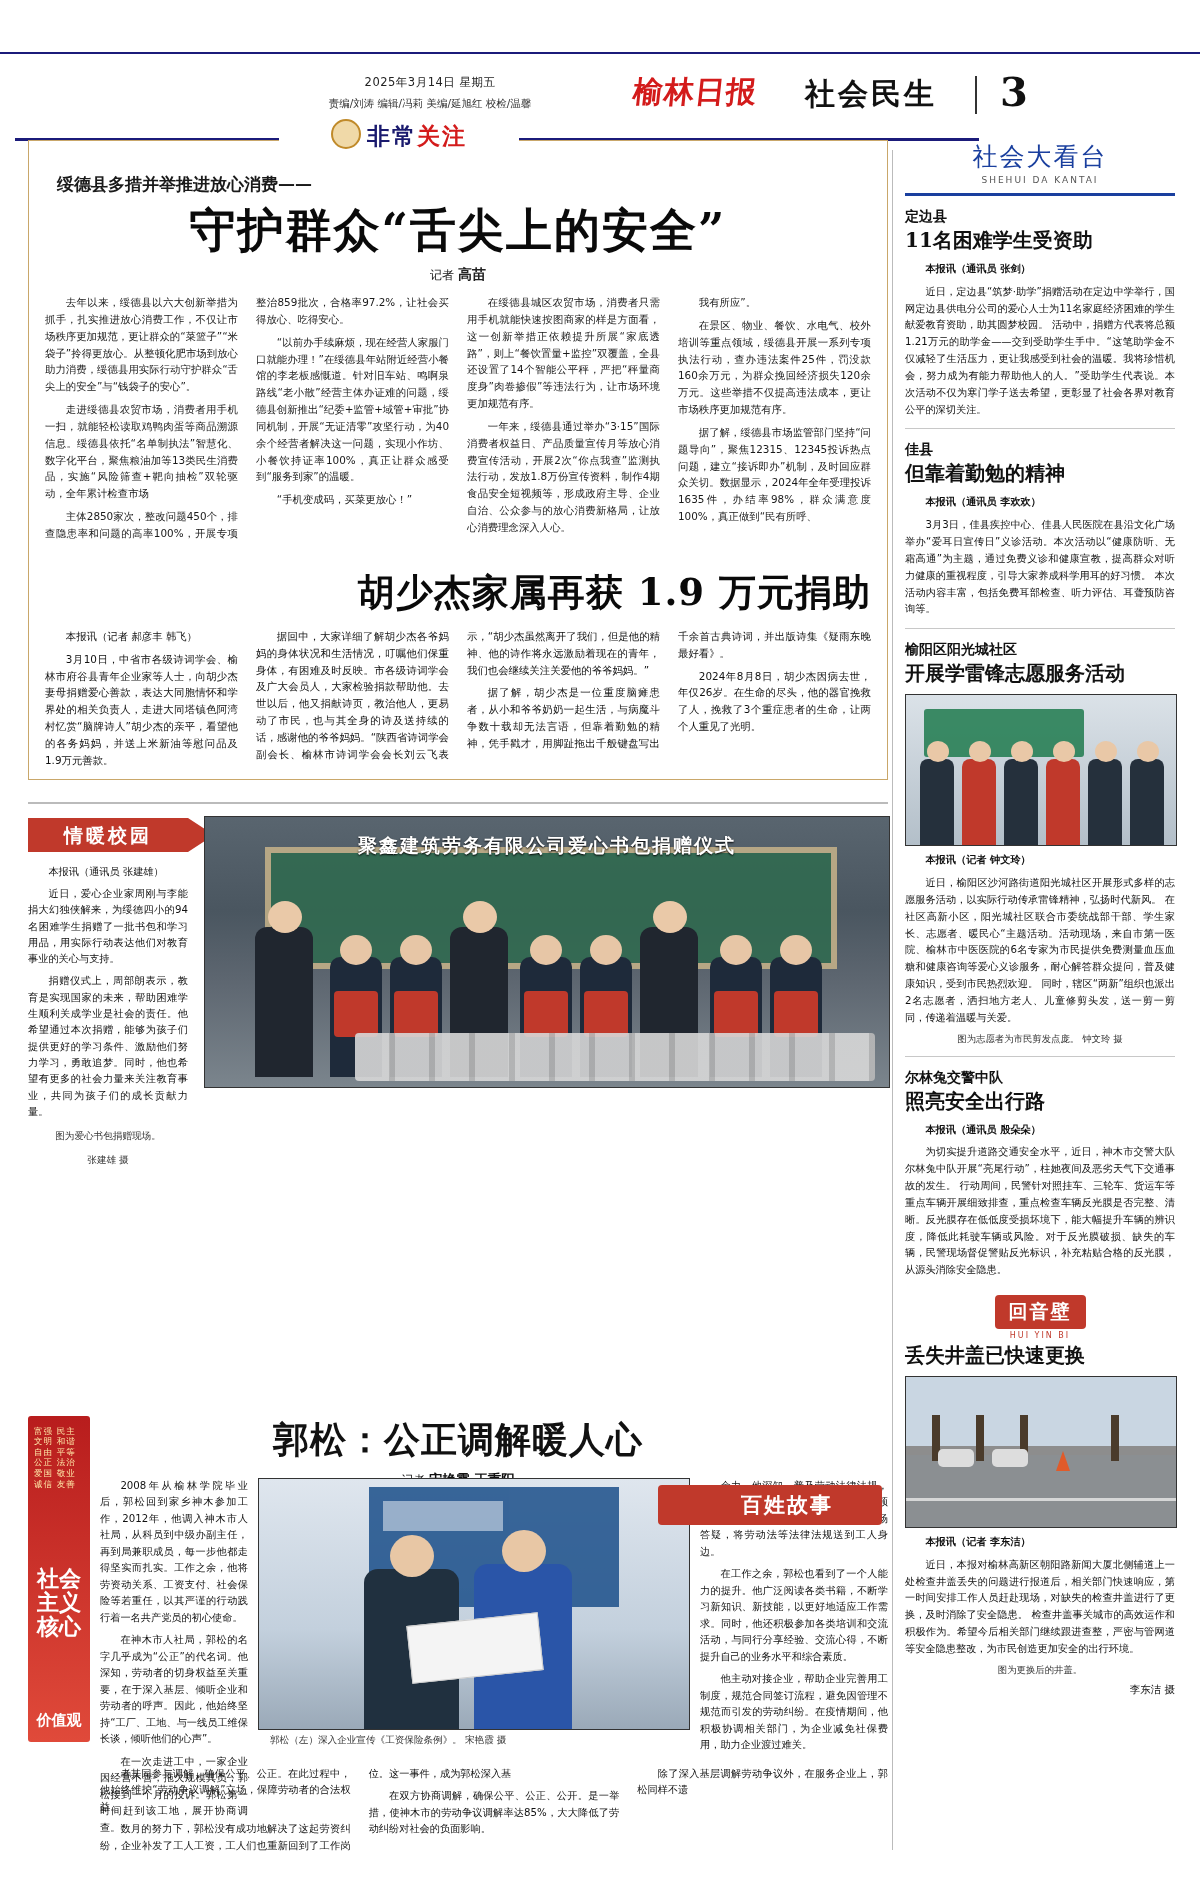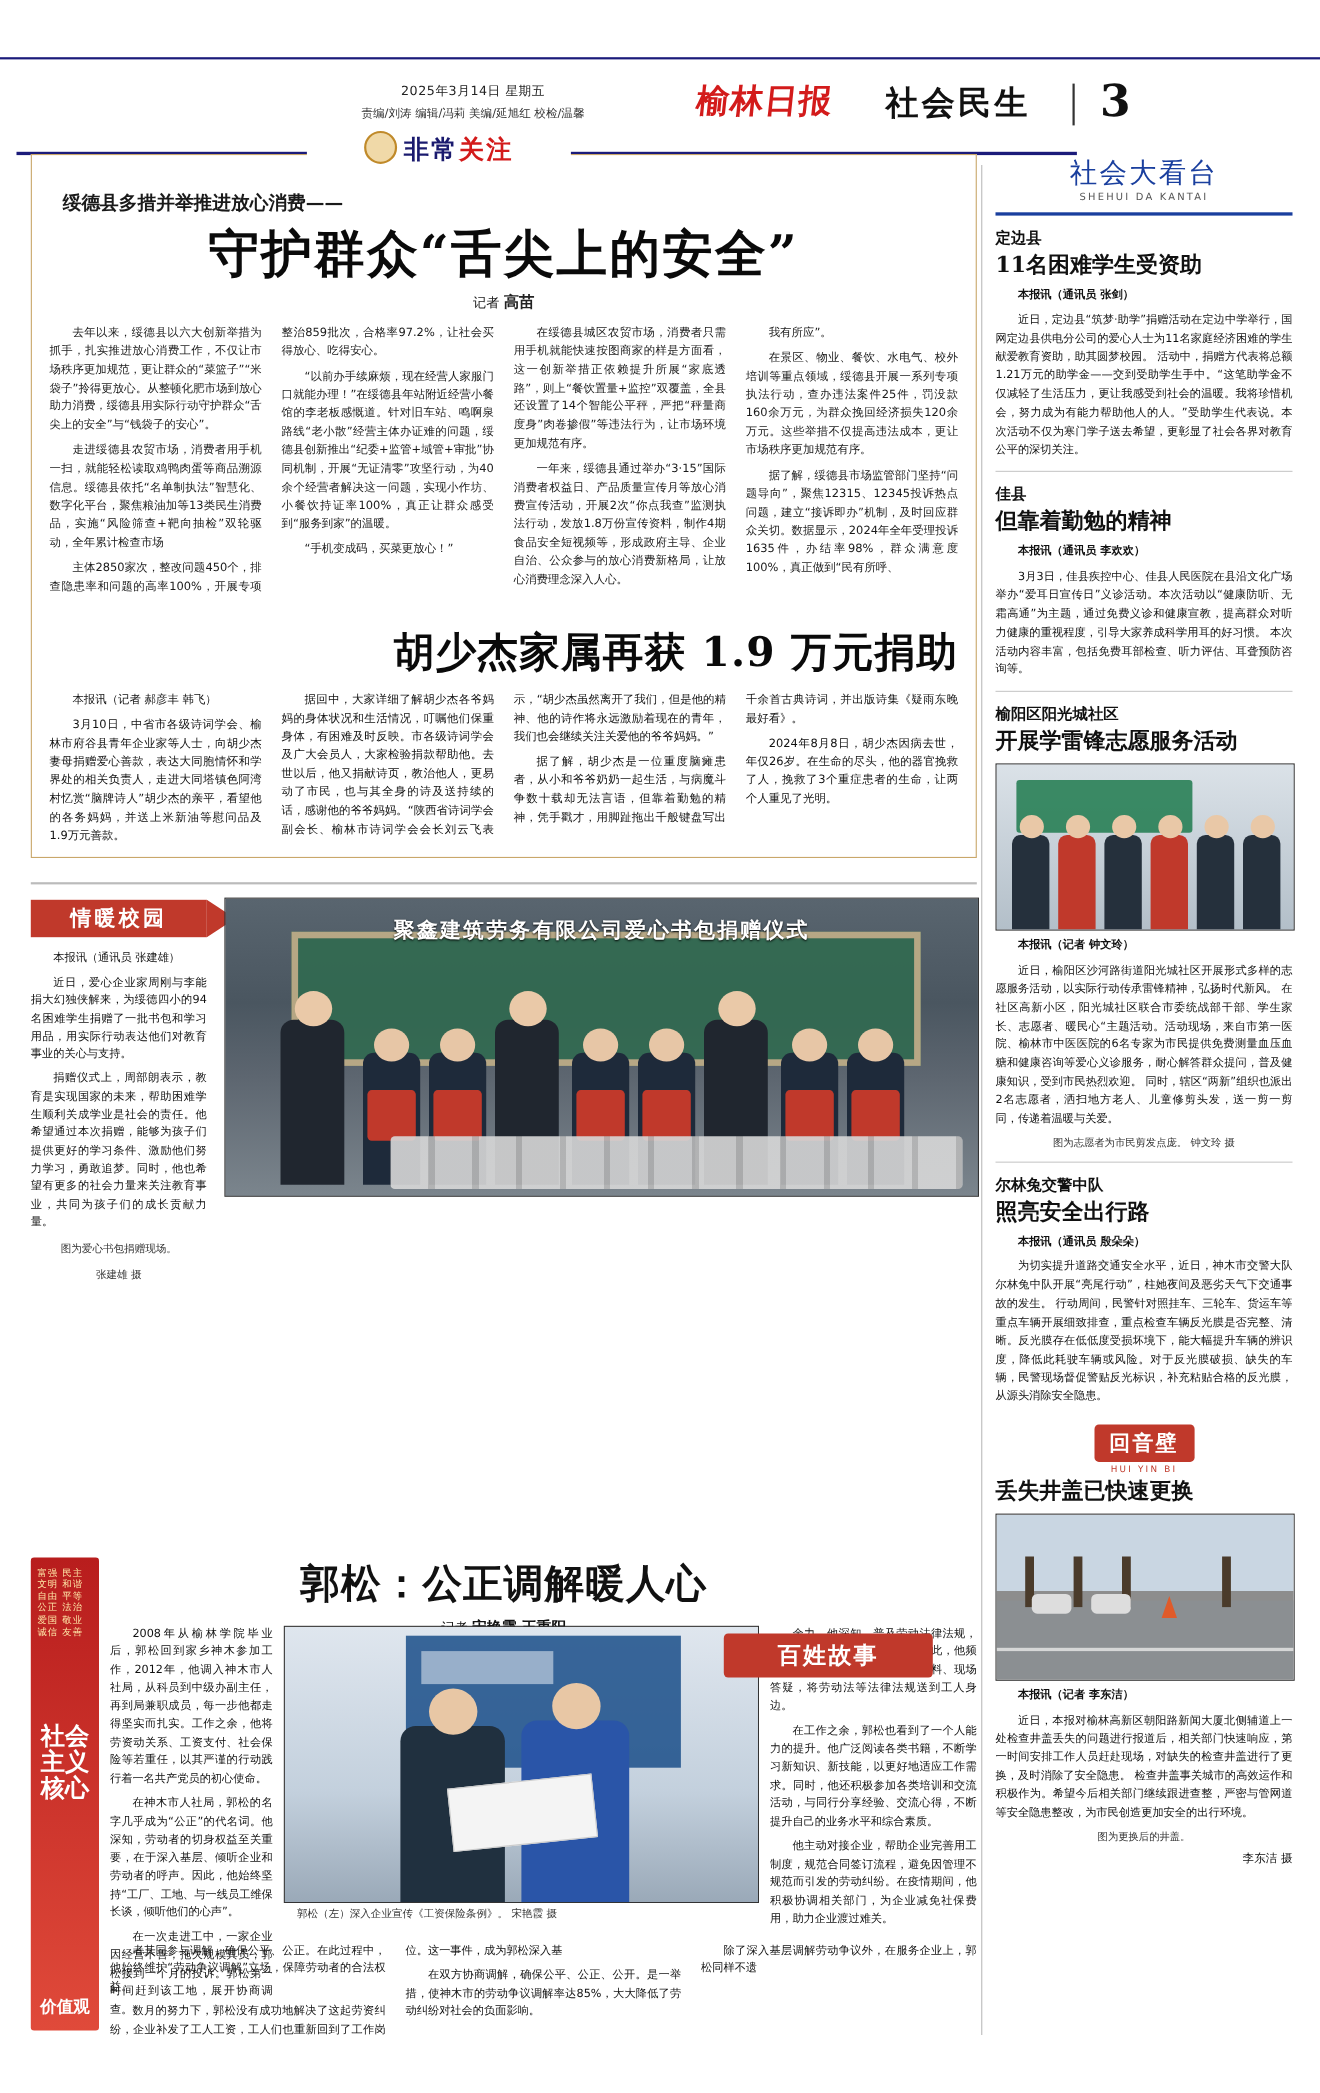--- a/index.html
+++ b/index.html
@@ -134,21 +134,21 @@
   
   .guosong{position:relative;margin-top:300px;}
   .gs-title{
     text-align:center;font-size:36px;font-weight:700;letter-spacing:1px;
     font-family:"DejaVu Serif","Liberation Serif",serif;margin:0 0 6px;
   }
   .gs-by{text-align:center;font-size:12px;margin-bottom:12px;}
   .gs-by b{font-size:13.5px;}
 
   .core-banner{
-    position:absolute;left:0;top:0;width:62px;height:430px;
+    position:absolute;left:0;top:0;width:62px;height:326px;
     background:linear-gradient(#b81d1d,#e04a3a);border-radius:3px;color:#fff;
   }
   .core-banner .cb-top{font-size:8.5px;line-height:1.25;padding:10px 6px;color:#ffe9a8;letter-spacing:1px;}
   .core-banner .cb-main{
     position:absolute;left:0;top:150px;width:62px;text-align:center;
     font-size:22px;font-weight:700;line-height:1.1;
     font-family:"DejaVu Serif","Liberation Serif",serif;
   }
   .core-banner .cb-sub{
     position:absolute;left:0;bottom:12px;width:62px;text-align:center;font-size:15px;font-weight:700;line-height:1.15;
@@ -172,20 +172,21 @@
   .gs-col2{position:absolute;left:672px;top:62px;width:188px;font-size:10.2px;line-height:1.62;text-align:justify;}
   .gs-bottom{position:absolute;left:72px;top:350px;width:788px;}
   .gs-bottom .cols3{column-count:3;column-gap:18px;font-size:10.2px;line-height:1.62;text-align:justify;}
   .gs-bottom p,.gs-col1 p,.gs-col2 p{margin:0 0 6px;text-indent:2em;}
 
   .baixing{
     position:absolute;left:630px;top:1345px;width:190px;height:40px;
     background:#c0392b;color:#fff;border-radius:4px;text-align:center;line-height:40px;
     font-size:21px;font-weight:700;letter-spacing:2px;
     font-family:"DejaVu Serif","Liberation Serif",serif;
+    padding-left:34px;
   }
 
   
   .r-logo{
     position:relative;height:56px;margin-bottom:6px;text-align:center;
   }
   .r-logo .rl-main{
     font-family:"DejaVu Serif","Liberation Serif",serif;
     font-size:25px;font-weight:400;color:#1a3f9e;letter-spacing:2px;
   }

